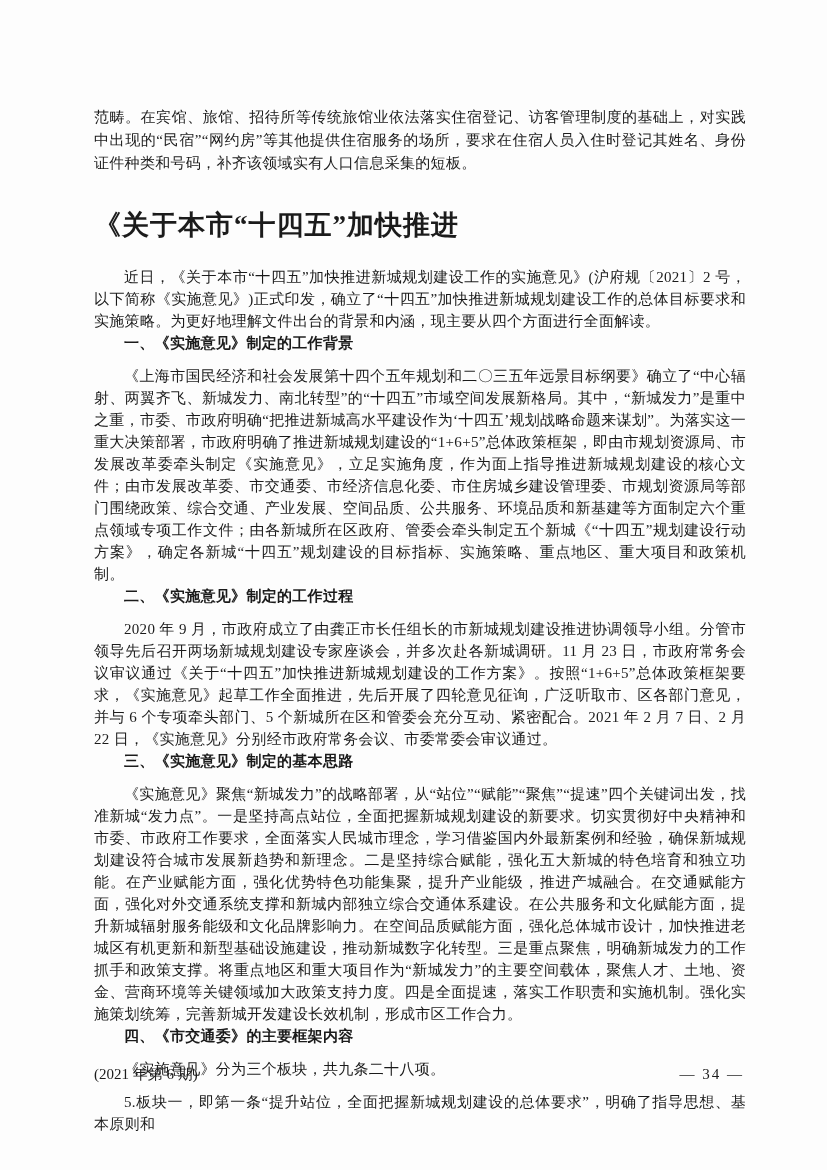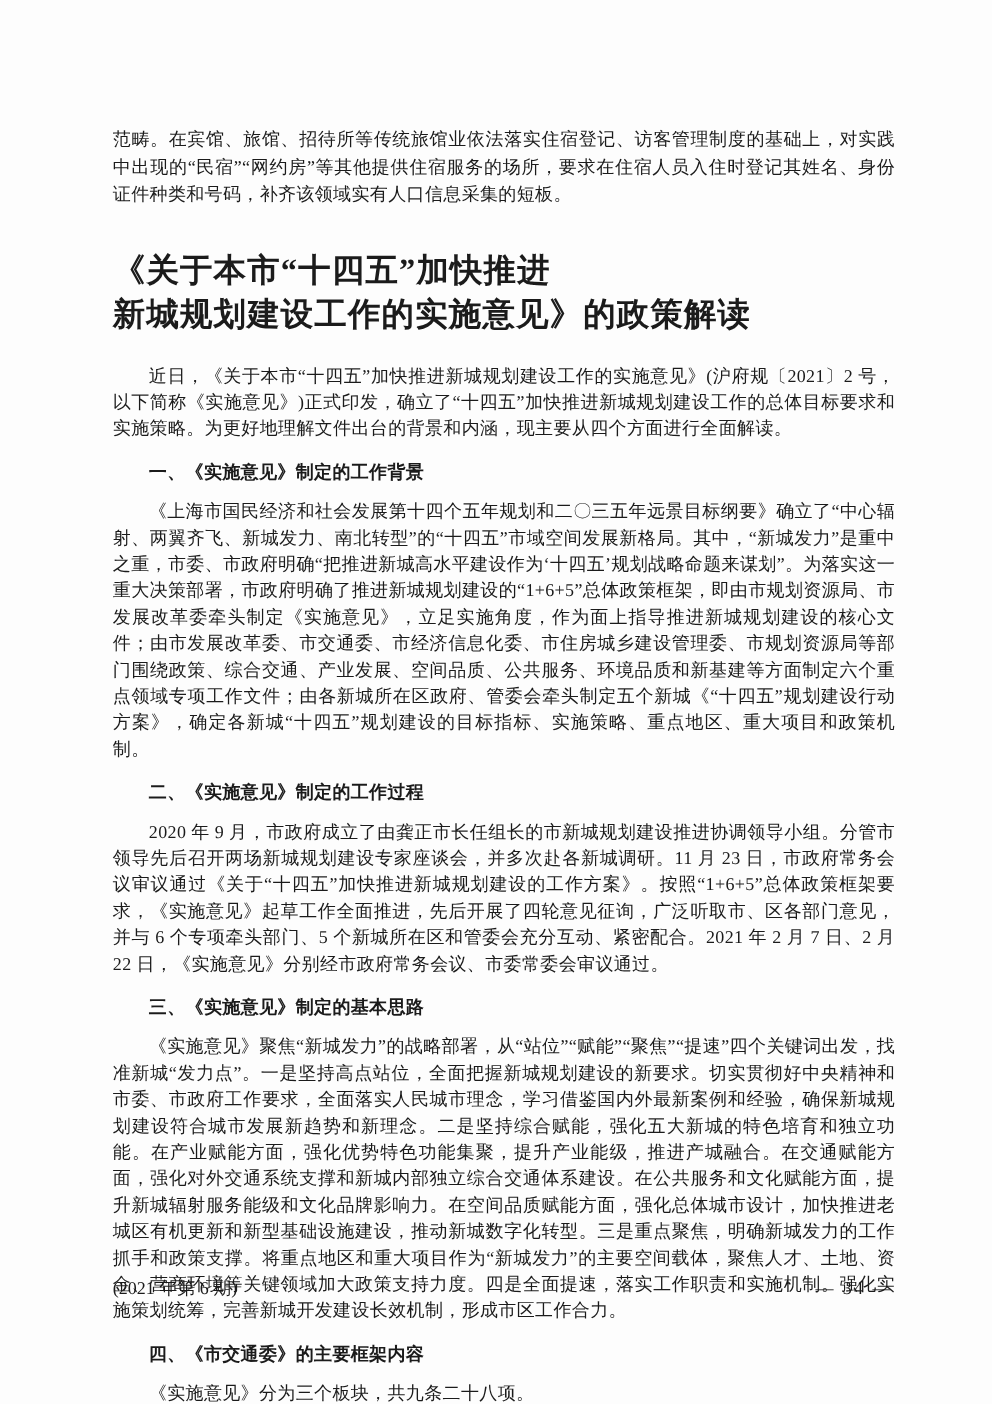--- a/index.html
+++ b/index.html
@@ -47,21 +47,20 @@
     letter-spacing: 0.3px;
     margin-top: 11px;
   }
   .heading {
     font-size: 15px;
     line-height: 22px;
     font-weight: bold;
     text-indent: 2em;
     font-family: "Liberation Sans", "DejaVu Sans", sans-serif;
     letter-spacing: 0.3px;
-    margin-top: 14px;
   }
   .footer {
     position: absolute;
     left: 94px;
     width: 652px;
     top: 1063px;
     font-size: 15px;
     line-height: 22px;
     text-align: left;
   }
@@ -75,21 +74,20 @@
 </head>
 <body>
 
 <div class="page">
   <div class="content">
 
     <p class="cont-para">范畴。在宾馆、旅馆、招待所等传统旅馆业依法落实住宿登记、访客管理制度的基础上，对实践中出现的“民宿”“网约房”等其他提供住宿服务的场所，要求在住宿人员入住时登记其姓名、身份证件种类和号码，补齐该领域实有人口信息采集的短板。</p>
 
     <h1 class="article-title">
       <span class="tline">《关于本市“十四五”加快推进</span>
-      <span class="tline">新城规划建设工作的实施意见》的政策解读</span>
     </h1>
 
     <p class="para">近日，《关于本市“十四五”加快推进新城规划建设工作的实施意见》(沪府规〔2021〕2 号，以下简称《实施意见》)正式印发，确立了“十四五”加快推进新城规划建设工作的总体目标要求和实施策略。为更好地理解文件出台的背景和内涵，现主要从四个方面进行全面解读。</p>
 
     <h2 class="heading">一、《实施意见》制定的工作背景</h2>
 
     <p class="para">《上海市国民经济和社会发展第十四个五年规划和二〇三五年远景目标纲要》确立了“中心辐射、两翼齐飞、新城发力、南北转型”的“十四五”市域空间发展新格局。其中，“新城发力”是重中之重，市委、市政府明确“把推进新城高水平建设作为‘十四五’规划战略命题来谋划”。为落实这一重大决策部署，市政府明确了推进新城规划建设的“1+6+5”总体政策框架，即由市规划资源局、市发展改革委牵头制定《实施意见》，立足实施角度，作为面上指导推进新城规划建设的核心文件；由市发展改革委、市交通委、市经济信息化委、市住房城乡建设管理委、市规划资源局等部门围绕政策、综合交通、产业发展、空间品质、公共服务、环境品质和新基建等方面制定六个重点领域专项工作文件；由各新城所在区政府、管委会牵头制定五个新城《“十四五”规划建设行动方案》，确定各新城“十四五”规划建设的目标指标、实施策略、重点地区、重大项目和政策机制。</p>
 
     <h2 class="heading">二、《实施意见》制定的工作过程</h2>
 

